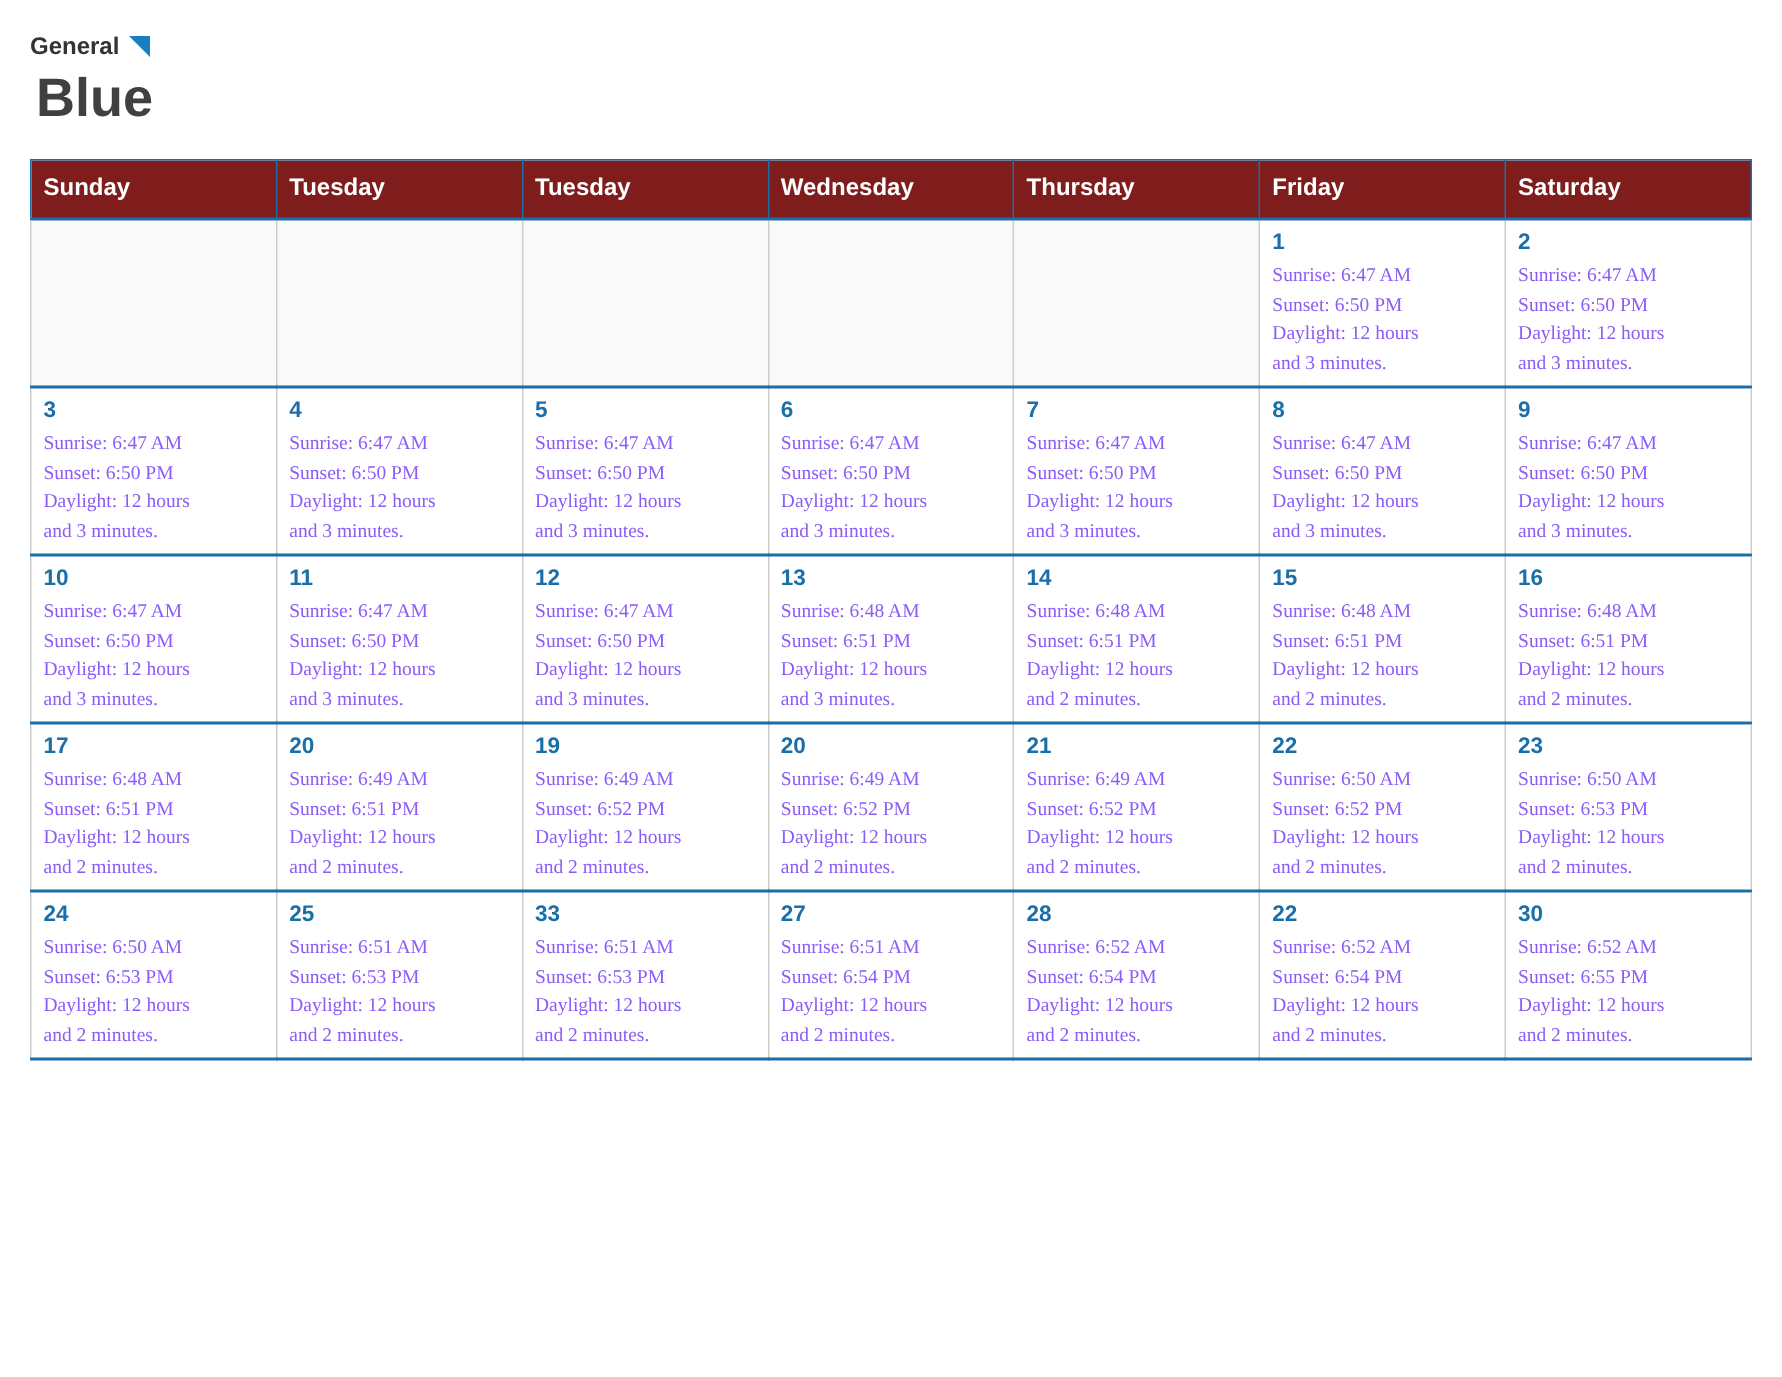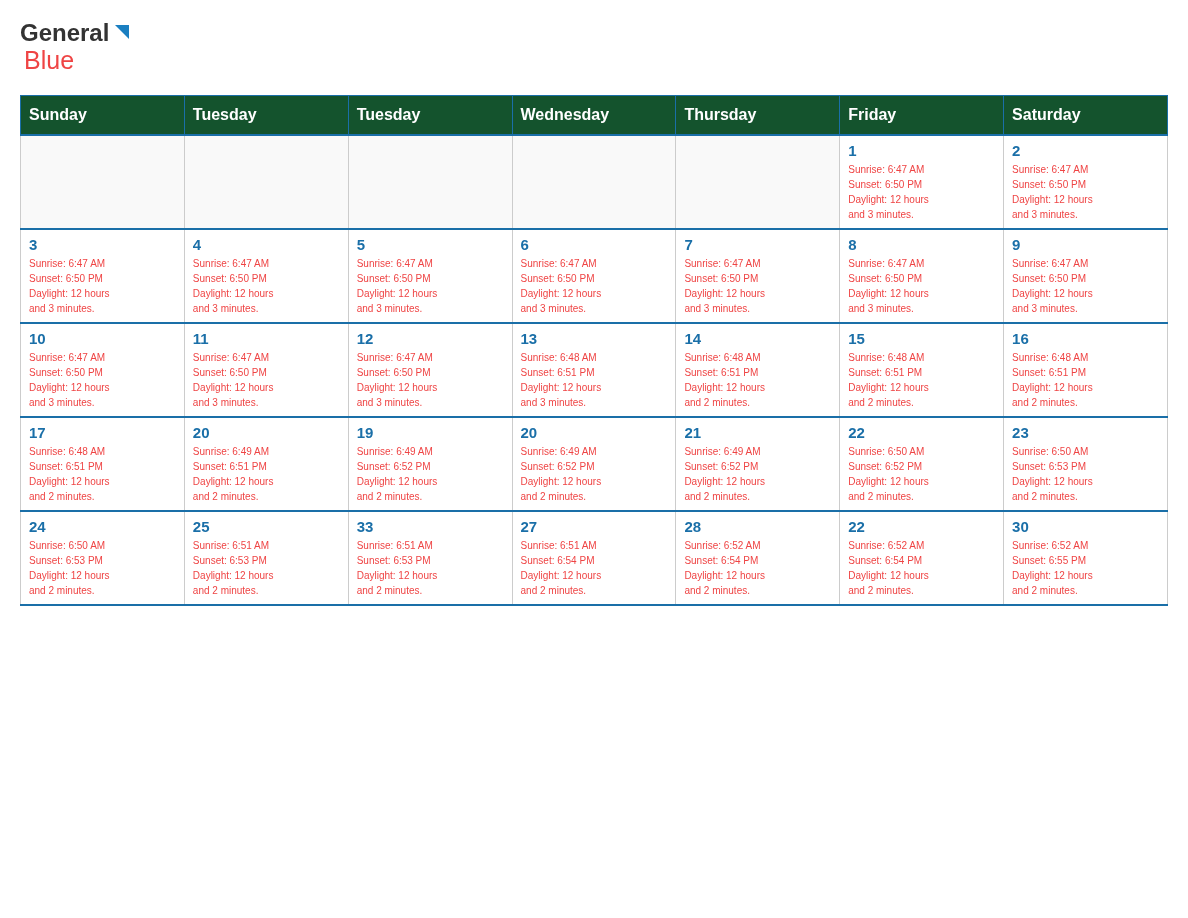--- a/index.html
+++ b/index.html
@@ -15,29 +15,29 @@
       justify-content: space-between;
       align-items: flex-start;
       margin-bottom: 20px;
     }
     .logo {
       display: flex;
       flex-direction: column;
       align-items: flex-start;
     }
     .logo-text {
-      font-size: 24px;
+      font-size: 16px;
       font-weight: bold;
       color: #333;
       line-height: 1.1;
     }
     .logo-blue {
-      color: #ef4444;
-      font-size: 25px;
-      font-weight: normal;
+      color: #404040;
+      font-size: 36px;
+      font-weight: bold;
       margin-left: 4px;
     }
     .title-section {
       text-align: right;
     }
     .month-title {
       font-size: 52px;
       font-weight: normal;
       color: #222;
       line-height: 1.1;
@@ -46,21 +46,21 @@
       font-size: 22px;
       color: #444;
       margin-top: 4px;
     }
     .calendar {
       width: 100%;
       border-collapse: collapse;
       border: 1px solid #aaa;
     }
     .calendar th {
-      background-color: #14532d;
+      background-color: #7f1d1d;
       color: #fff;
       font-size: 16px;
       padding: 10px 8px;
       text-align: left;
       border: 1px solid #1a6fa8;
     }
     .calendar td {
       vertical-align: top;
       padding: 6px 8px;
       border: 1px solid #ccc;
@@ -70,23 +70,24 @@
       color: #333;
     }
     .day-num {
       font-size: 15px;
       font-weight: bold;
       color: #1a6fa8;
       margin-bottom: 3px;
       display: block;
     }
     .day-info {
-      font-size: 10px;
-      color: #ef4444;
+      font-size: 13px;
+      color: #8b5cf6;
       line-height: 1.5;
+      font-family: Liberation Serif, serif;
     }
     .calendar tr {
       border-bottom: 2px solid #1a6fa8;
     }
     .empty-cell {
       background: #f9f9f9;
     }
   </style>
 </head>
 <body>

